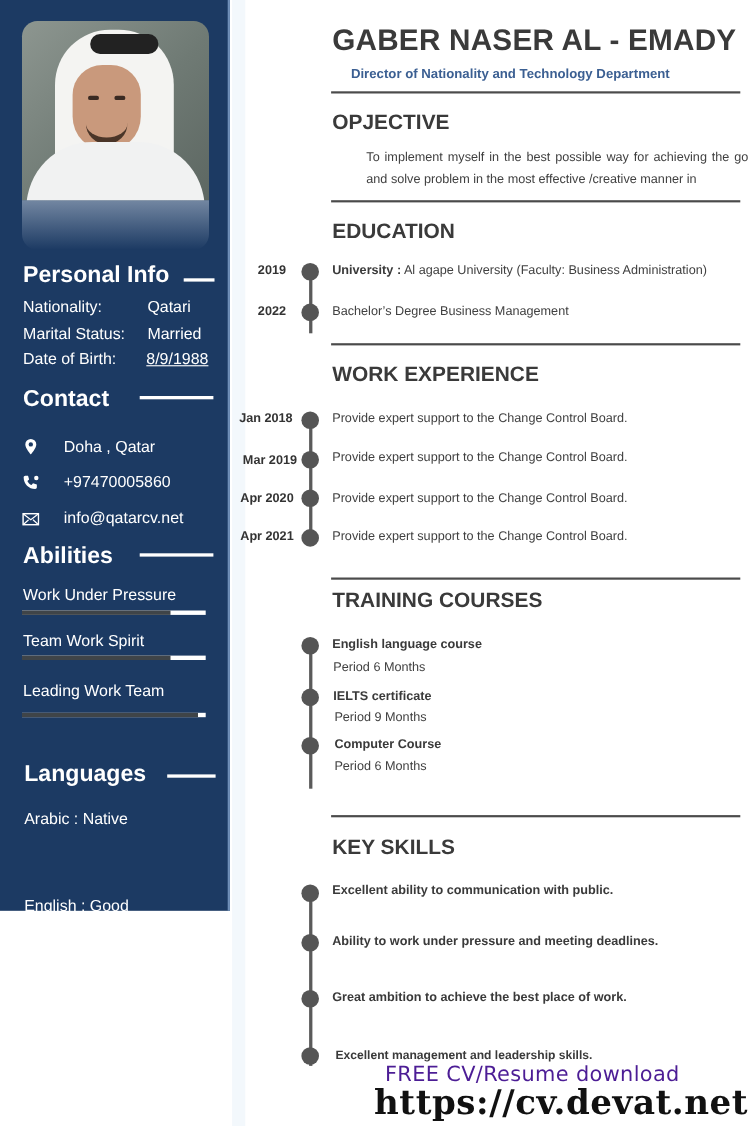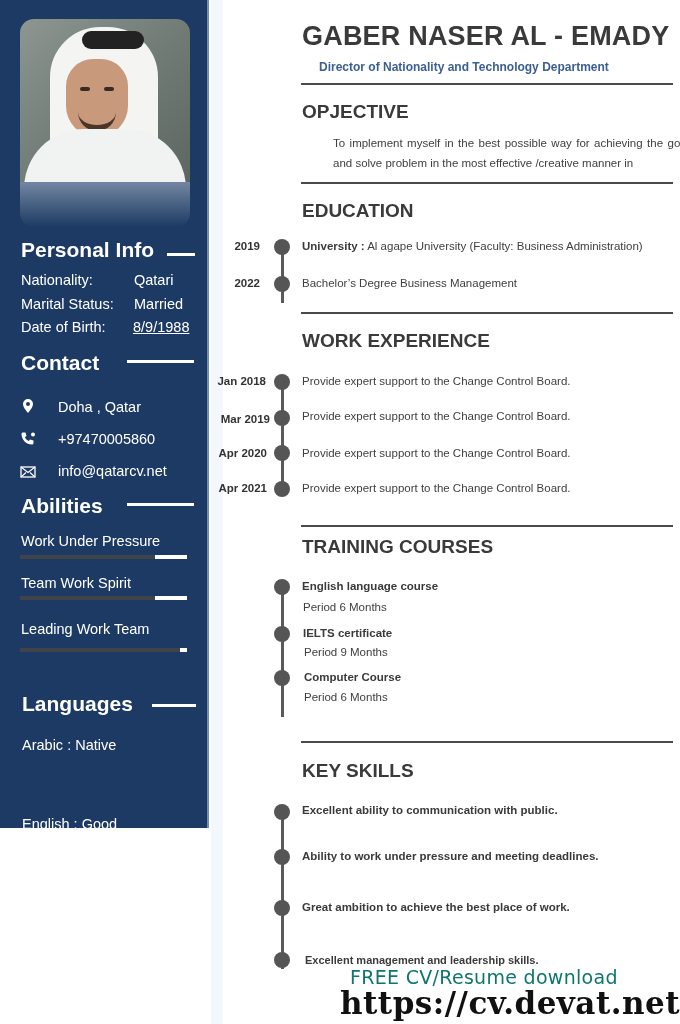--- a/index.html
+++ b/index.html
@@ -62,21 +62,21 @@
     .hr { position: absolute; left: 301px; width: 372px; height: 2px; background: #4b4b4b; }
     .sec-title { position: absolute; left: 302px; font-size: 19px; font-weight: bold; color: #3a3a3a; white-space: nowrap; }
     .body-text { position: absolute; left: 302px; font-size: 11.5px; color: #404040; white-space: nowrap; }
     .objective { position: absolute; left: 302px; top: 133px; width: 362px; font-size: 11.5px; color: #404040; line-height: 20px; text-align: justify; margin-left: 31px; }
 
     .vline { position: absolute; left: 281px; width: 3px; background: #5a5a5a; }
     .dot { position: absolute; width: 16px; height: 16px; border-radius: 50%; background: #555555; left: 274px; }
     .date { position: absolute; font-size: 11.5px; font-weight: bold; color: #333; white-space: nowrap; text-align: right; width: 60px; }
     .bold { font-weight: bold; color: #3a3a3a; }
 
-    .wm1 { position: absolute; left: 350px; top: 966px; font-size: 19px; color: #0f766e; white-space: nowrap; font-family: "DejaVu Sans", sans-serif; letter-spacing: 0.3px; }
+    .wm1 { position: absolute; left: 350px; top: 966px; font-size: 19px; color: #4c1d95; white-space: nowrap; font-family: "DejaVu Sans", sans-serif; letter-spacing: 0.3px; }
     .wm2 { position: absolute; left: 340px; top: 985px; font-size: 31px; color: #111; white-space: nowrap; font-family: "DejaVu Serif", serif; font-weight: bold; letter-spacing: 0.5px; }
   </style>
 </head>
 <body>
 
 <div class="sidebar">
   <div class="photo">
     <div class="head-cloth"></div>
     <div class="agal"></div>
     <div class="face">

